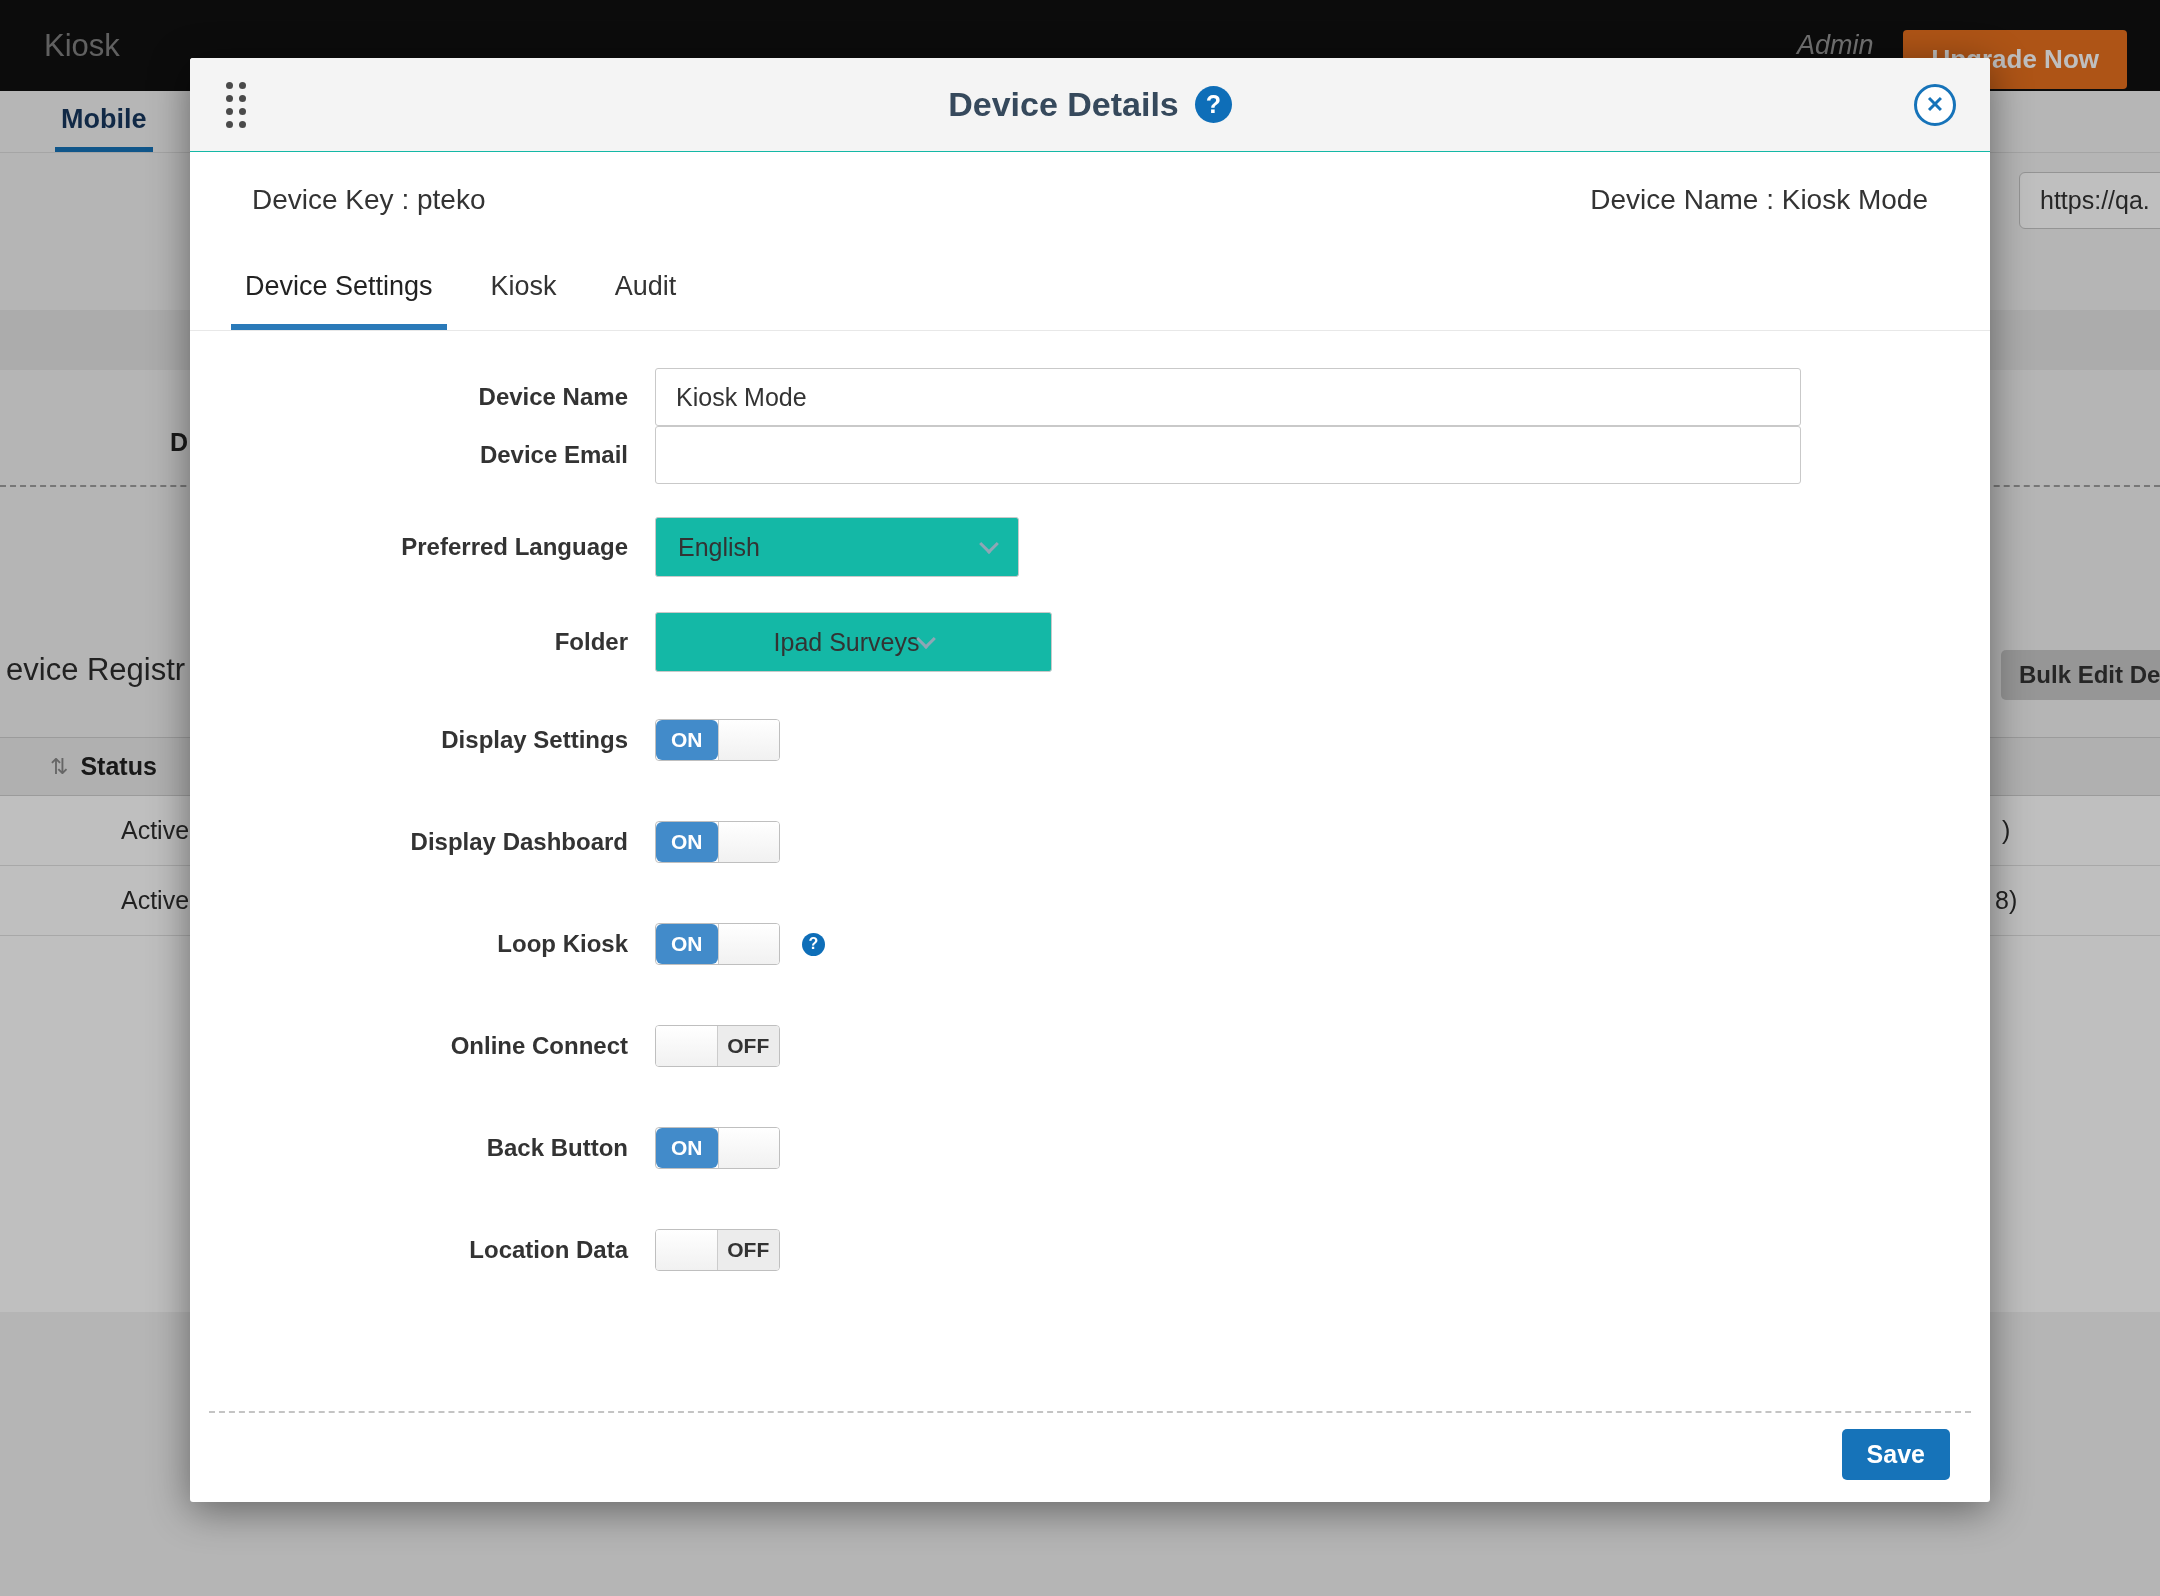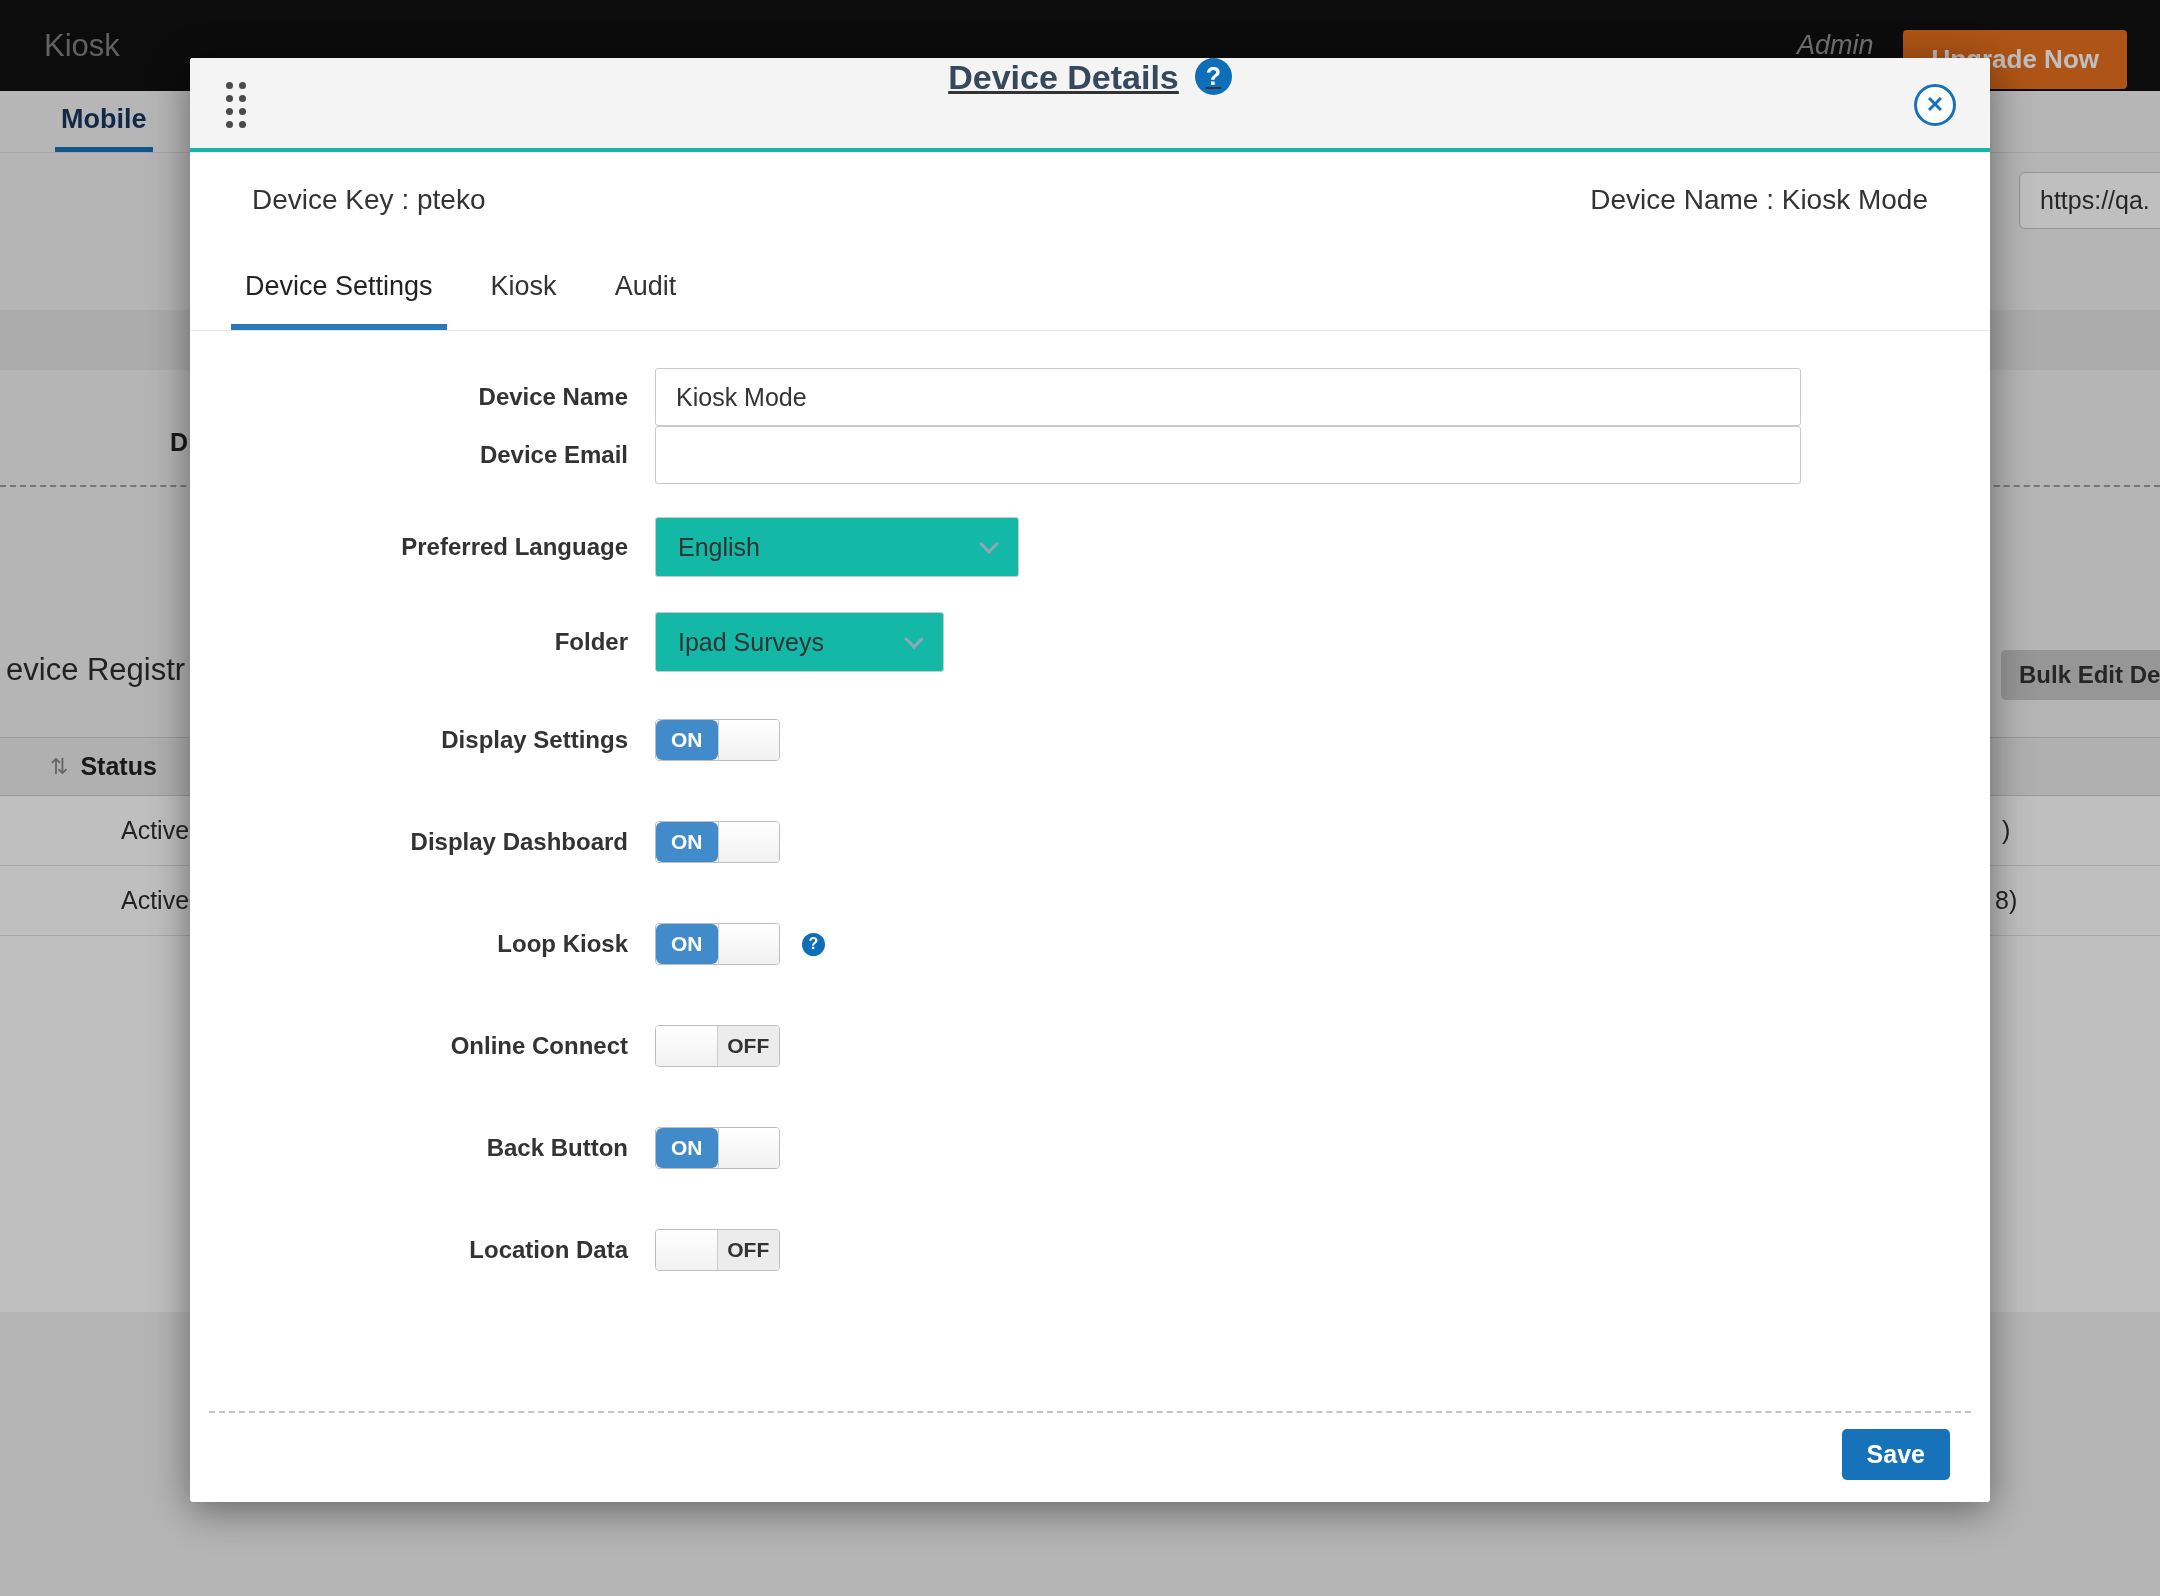--- a/index.html
+++ b/index.html
@@ -67,23 +67,23 @@
   .overlay { position:absolute; inset:0; background:rgba(0,0,0,0.25); z-index:5; }
 
   
   .modal {
     position:absolute; left:190px; top:58px; width:1800px; height:1444px;
     background:#fff; z-index:10; border-radius:3px;
     box-shadow:0 8px 40px rgba(0,0,0,0.45);
     display:flex; flex-direction:column;
   }
   .modal-header {
-    height:94px; flex:0 0 94px; background:#f4f4f4; border-bottom:4px solid #14b8a6;
+    height:94px; flex:0 0 94px; background:#f4f4f4; border-bottom:1px solid #14b8a6;
     border-radius:3px 3px 0 0; position:relative;
-    display:flex; align-items:flex-start; justify-content:center;text-decoration:underline;
+    display:flex; align-items:center; justify-content:center;
   }
   .drag-handle {
     position:absolute; left:36px; top:24px;
     display:grid; grid-template-columns:repeat(2, 7px); grid-gap:6px; cursor:grab;
   }
   .drag-handle .dot { width:7px; height:7px; border-radius:50%; background:#4a4a4a; }
   .modal-title { font-size:34px; font-weight:bold; color:#36495c; }
   .help-badge {
     width:37px; height:37px; border-radius:50%; background:#0e6eb8; color:#fff;
     font-weight:bold; font-size:25px; display:flex; align-items:center; justify-content:center;
@@ -124,21 +124,21 @@
   .helper-text { margin-left:441px; width:1146px; text-align:right; font-size:24px; color:#3a3a3a; }
   .row-email { margin-bottom:33px; }
   .row-select { margin-bottom:35px; }
   .row-folder { margin-bottom:47px; }
   .select {
     height:60px; border:1px solid #c9c9c9; border-radius:3px; background:#14b8a6;
     display:flex; align-items:center; justify-content:space-between;
     padding:0 22px; font-size:25px; color:#333; cursor:pointer;
   }
   .w-lang { width:364px; }
-  .w-folder { width:289px; }
+  .w-folder { width:397px;justify-content:center; }
   .chevron {
     width:14px; height:14px; border-right:3px solid #8fa6b5; border-bottom:3px solid #8fa6b5;
     transform:rotate(45deg); margin-top:-7px;
   }
   .toggle-row { margin-bottom:60px; }
   .toggle-row.last { margin-bottom:49px; }
   .switch {
     width:125px; height:42px; border:1px solid #bfbfbf; border-radius:4px;
     display:flex; overflow:hidden; background:#fff; cursor:pointer; flex:0 0 auto;
   }

